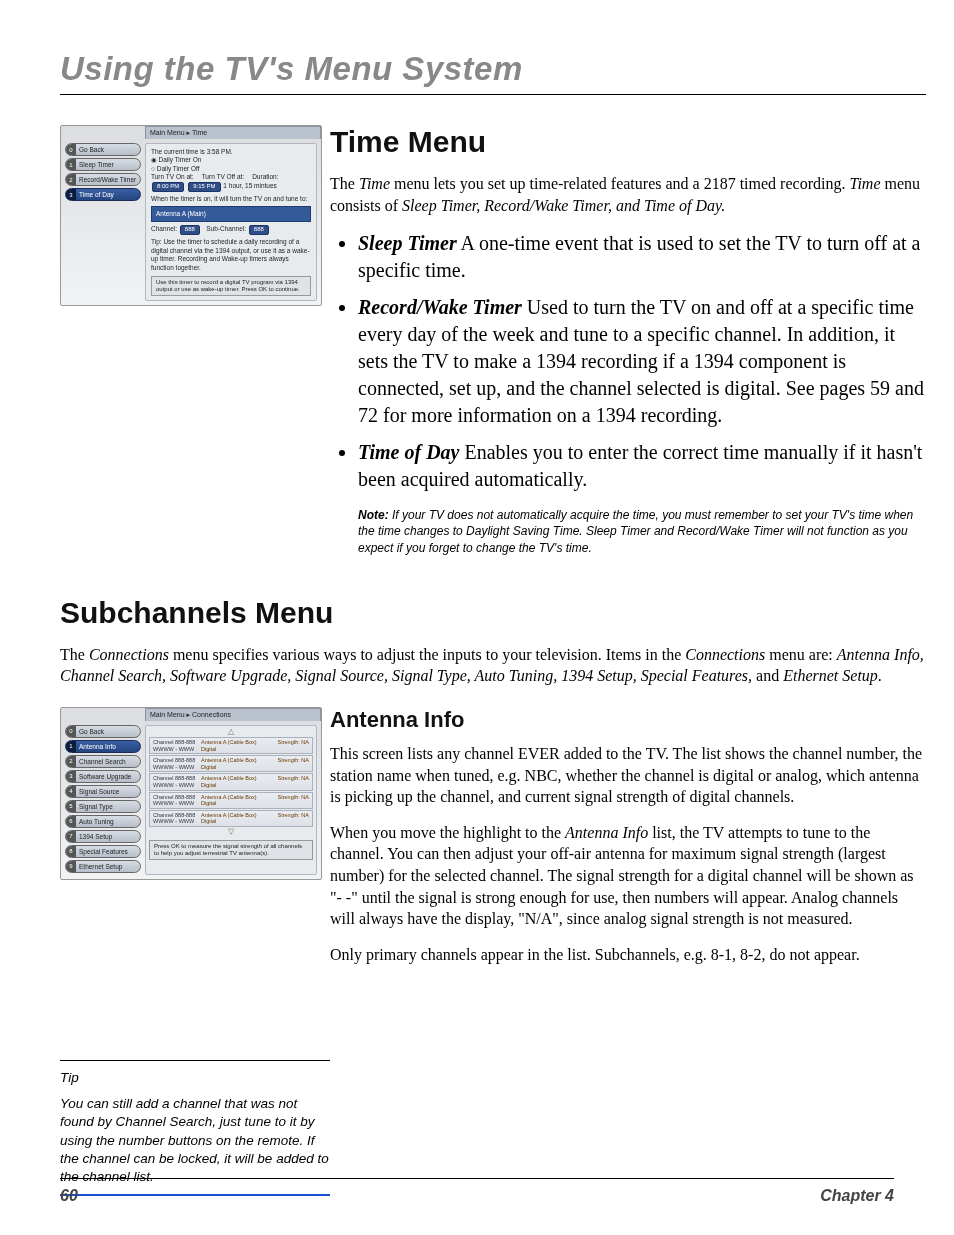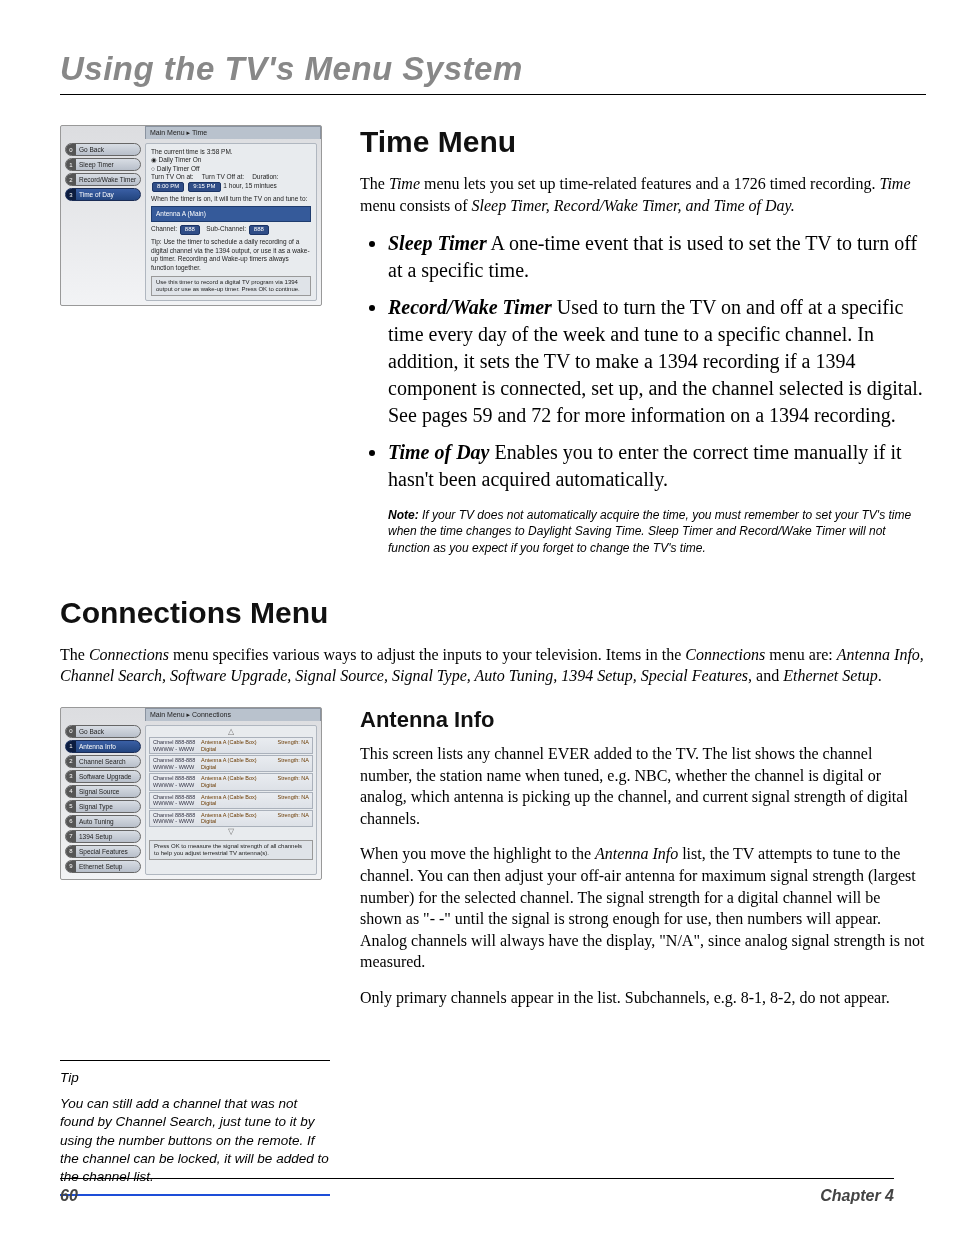--- a/index.html
+++ b/index.html
@@ -30,21 +30,20 @@
     margin: 0 0 6px 0;
     letter-spacing: 0.5px;
   }
   .hr {
     border: none;
     border-top: 1.5px solid #000;
     margin: 0 0 30px 0;
   }
   .row {
     display: flex;
-    gap: 30px;
     align-items: flex-start;
   }
   .left-col {
     width: 270px;
     flex: 0 0 270px;
   }
   .right-col {
     flex: 1;
     min-width: 0;
   }
@@ -297,35 +296,35 @@
             <div style="margin-top:3px">Tip: Use the timer to schedule a daily recording  of a digital channel via the 1394 output, or use it as a wake-up timer. Recording and Wake-up timers always function together.</div>
             <div class="tv-help">Use this timer to record a digital TV program via 1394 output or use as wake-up timer. Press OK to continue.</div>
           </div>
         </div>
       </div>
     </div>
 
     <div class="right-col">
       <h1 class="section">Time Menu</h1>
       <p class="body">
-        <span>The </span><span class="italic">Time</span><span> menu lets you set up time-related features and a 1726 timed recording. </span><span class="italic">Time</span><span> menu consists of </span><span class="italic">Sleep Timer, Record/Wake Timer, and Time of Day.</span>
+        <span>The </span><span class="italic">Time</span><span> menu lets you set up time-related features and a 2187 timed recording. </span><span class="italic">Time</span><span> menu consists of </span><span class="italic">Sleep Timer, Record/Wake Timer, and Time of Day.</span>
       </p>
       <ul class="bullets">
         <li><span class="bterm">Sleep Timer</span><span>   A one-time event that is used to set the TV to turn off at a specific time.</span></li>
         <li><span class="bterm">Record/Wake Timer</span><span>   Used to turn the TV on and off at a specific time every day of the week and tune to a specific channel. In addition, it sets the TV to make a 1394 recording if a 1394 component is connected, set up, and the channel selected is digital. See pages 59 and 72 for more information on a 1394 recording.</span></li>
         <li><span class="bterm">Time of Day</span><span>   Enables you to enter the correct time manually if it hasn't been acquired automatically.</span></li>
       </ul>
       <div class="note-block">
         <span class="note-label">Note:</span><span> If your TV does not automatically acquire the time, you must remember to set your TV's time when the time changes to Daylight Saving Time. Sleep Timer and Record/Wake Timer will not function as you expect if you forget to change the TV's time.</span>
       </div>
     </div>
   </div>
 
   <div style="margin-top:40px">
-    <h1 class="section">Connections Menu</h1>
+    <h1 class="section">Subchannels Menu</h1>
     <p class="body">
       <span>The </span><span class="italic">Connections</span><span> menu specifies various ways to adjust the inputs to your television. Items in the </span><span class="italic">Connections</span><span> menu are: </span><span class="italic">Antenna Info, Channel Search, Software Upgrade, Signal Source, Signal Type, Auto Tuning, 1394 Setup, Special Features,</span><span> and </span><span class="italic">Ethernet Setup</span><span>.</span>
     </p>
   </div>
 
   <div class="row" style="margin-top:20px">
     <div class="left-col">
 
       <div class="tv-menu">
         <div class="tv-breadcrumb">Main Menu ▸ Connections</div>

